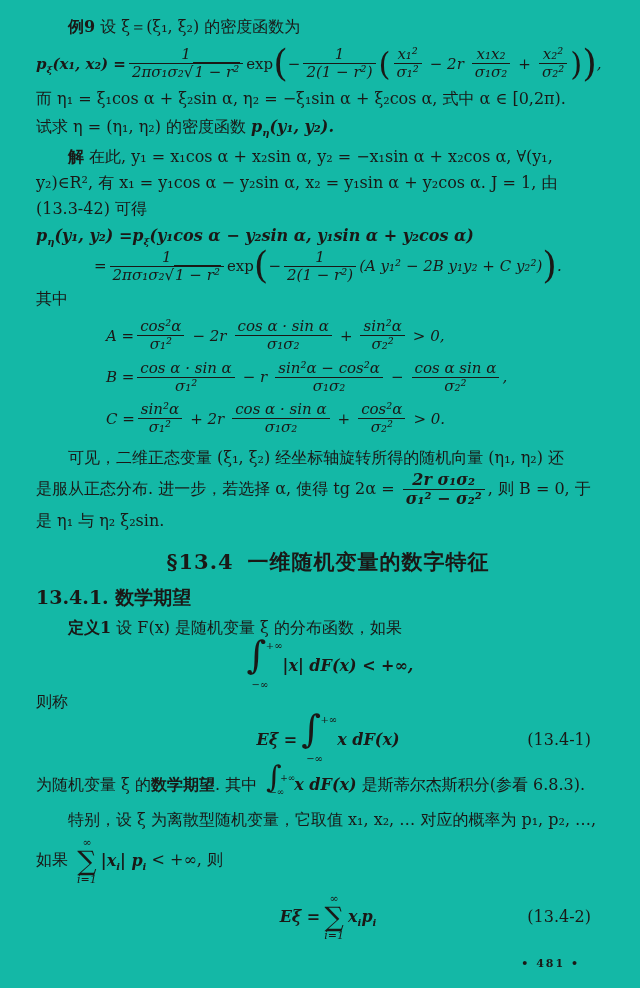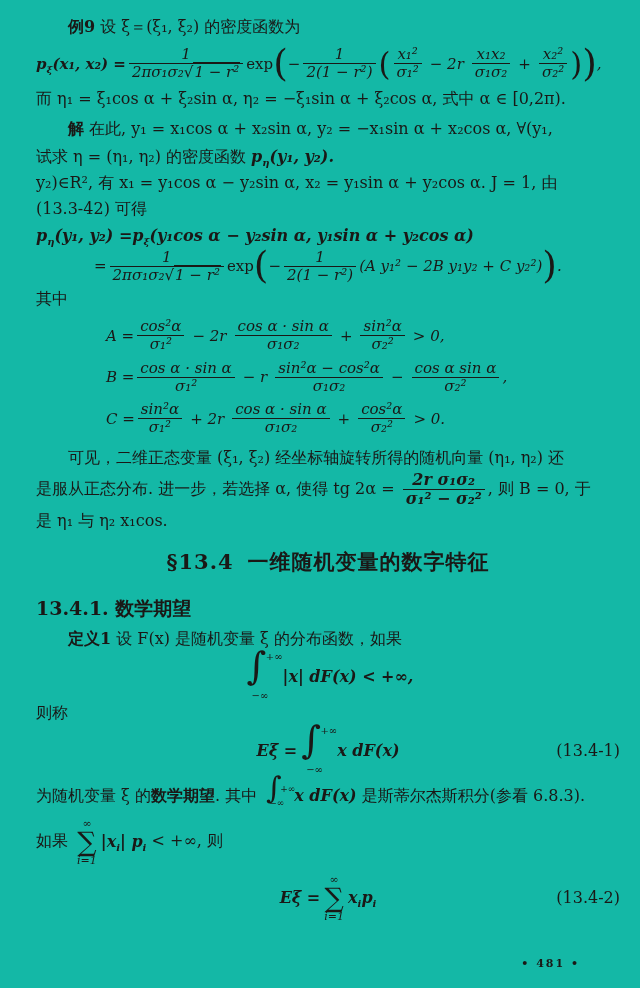--- a/index.html
+++ b/index.html
@@ -32,24 +32,24 @@
   .intw .iup { position:absolute; right:-2px; top:-3px; font-size:10px; font-style:normal; }
   .intw .ilo { position:absolute; left:7px; bottom:-3px; font-size:10px; font-style:normal; }
   .intw.sm { width:28px; height:36px; }
   .intw.sm .isym { font-size:30px; top:-5px; }
   .intw.sm .iup { font-size:9px; top:-2px; right:-3px; }
   .intw.sm .ilo { font-size:9px; left:5px; bottom:-2px; }
   .sumw { display:inline-flex; flex-direction:column; align-items:center; line-height:1; margin:0 4px; vertical-align:middle; font-style:normal; }
   .sumw .stop { font-size:11px; }
   .sumw .ssym { font-size:27px; line-height:0.95; }
   .sumw .sbot { font-size:11px; font-style:italic; }
-  .eqnum { position:absolute; right:0; font-style:normal; font-size:16px; }
+  .eqnum { position:absolute; right:29px; font-style:normal; font-size:16px; }
   .h1 { text-align:center; font-weight:bold; font-size:21px; letter-spacing:1px; margin-top:14px; }
   .h1 .no { margin-right:14px; }
-  .h2 { font-weight:bold; font-size:19px; margin-top:20px; }
+  .h2 { font-weight:bold; font-size:19px; margin-top:9px; }
   .pn { position:absolute; right:60px; bottom:18px; font-weight:bold; font-size:11px; letter-spacing:2px; }
   .mt2{margin-top:2px} .mt4{margin-top:4px} .mt6{margin-top:6px} .mt8{margin-top:8px}
   .abc { margin-left:70px; margin-top:6px; }
   .indent-eq { margin-left:58px; }
 </style>
 </head>
 <body>
 
 <div class="page">
 
@@ -84,26 +84,26 @@
     <span class="frac">
         <span class="num">x₂²</span>
         <span class="den">σ₂²</span>
       </span>
     <span class="bp bp2">)</span>
     <span class="bp bp1">)</span>
     <span>,</span>
   </div>
 
   <div class="tl mt4">而 η₁ = ξ₁cos α + ξ₂sin α,  η₂ = −ξ₁sin α + ξ₂cos α,  式中  α ∈ [0,2π).</div>
+  <div class="tl mt2">
+    <span>试求 η = (η₁, η₂) 的密度函数 </span><span class="m"><span>p</span><sub>η</sub><span>(y₁, y₂).</span></span>
+  </div>
+
   <div class="tl mt4 ind">
     <span class="b">解</span><span>  在此,  y₁ = x₁cos α + x₂sin α,  y₂ = −x₁sin α + x₂cos α,  ∀(y₁,</span>
-  </div>
-
-  <div class="tl mt2">
-    <span>试求 η = (η₁, η₂) 的密度函数 </span><span class="m"><span>p</span><sub>η</sub><span>(y₁, y₂).</span></span>
   </div>
   <div class="tl">y₂)∈R²,  有 x₁ = y₁cos α − y₂sin α,  x₂ = y₁sin α + y₂cos α.  J = 1, 由</div>
   <div class="tl">(13.3-42) 可得</div>
 
   <div class="disp mt4" style="font-size:16px">
     <span class="m"><span>p</span><sub>η</sub><span>(y₁, y₂) = </span></span>
     <span class="m"><span>p</span><sub>ξ</sub><span>(y₁cos α − y₂sin α, y₁sin α + y₂cos α)</span></span>
   </div>
 
   <div class="disp mt4 indent-eq">
@@ -180,21 +180,21 @@
         <span class="num">cos²α</span>
         <span class="den">σ₂²</span>
       </span>
     <span class="op">&gt; 0.</span>
   </div>
 
   <div class="tl mt8 ind">可见，二维正态变量 (ξ₁, ξ₂) 经坐标轴旋转所得的随机向量 (η₁, η₂) 还</div>
   <div class="tl">
     <span>是服从正态分布. 进一步，若选择 α, 使得 tg 2α = </span><span class="frac m"><span class="num">2r σ₁σ₂</span><span class="den">σ₁² − σ₂²</span></span><span>,  则 B = 0,  于</span>
   </div>
-  <div class="tl">是 η₁ 与 η₂ x₁cos.</div>
+  <div class="tl">是 η₁ 与 η₂ ξ₂sin.</div>
 
   <div class="h1">
     <span class="no">§13.4</span><span>一维随机变量的数字特征</span>
   </div>
 
   <div class="h2">13.4.1. 数学期望</div>
 
   <div class="tl mt4 ind">
     <span class="b">定义1</span><span>  设 F(x) 是随机变量 ξ 的分布函数，如果</span>
   </div>
@@ -218,20 +218,21 @@
         <span class="ilo">−∞</span>
       </span>
     <span class="m">x dF(x)</span>
     <span class="eqnum">(13.4-1)</span>
   </div>
 
   <div class="tl mt6">
     <span>为随机变量 ξ 的</span><span class="b">数学期望</span><span>. 其中 </span><span class="intw sm"><span class="isym">∫</span><span class="iup">+∞</span><span class="ilo">−∞</span></span><span class="m">x dF(x)</span><span> 是斯蒂尔杰斯积分(参看 6.8.3).</span>
   </div>
 
+  <div class="tl mt4 ind">特别，设 ξ 为离散型随机变量，它取值 x₁, x₂, … 对应的概率为 p₁, p₂, …,</div>
 
   <div class="tl mt4">
     <span>如果 </span><span class="sumw">
         <span class="stop">∞</span>
         <span class="ssym">∑</span>
         <span class="sbot">i=1</span>
       </span><span class="m"><span>|x</span><sub>i</sub><span>| p</span><sub>i</sub></span><span> &lt; +∞,  则</span>
   </div>
 
   <div class="disp ctr mt8" style="font-size:16px">

